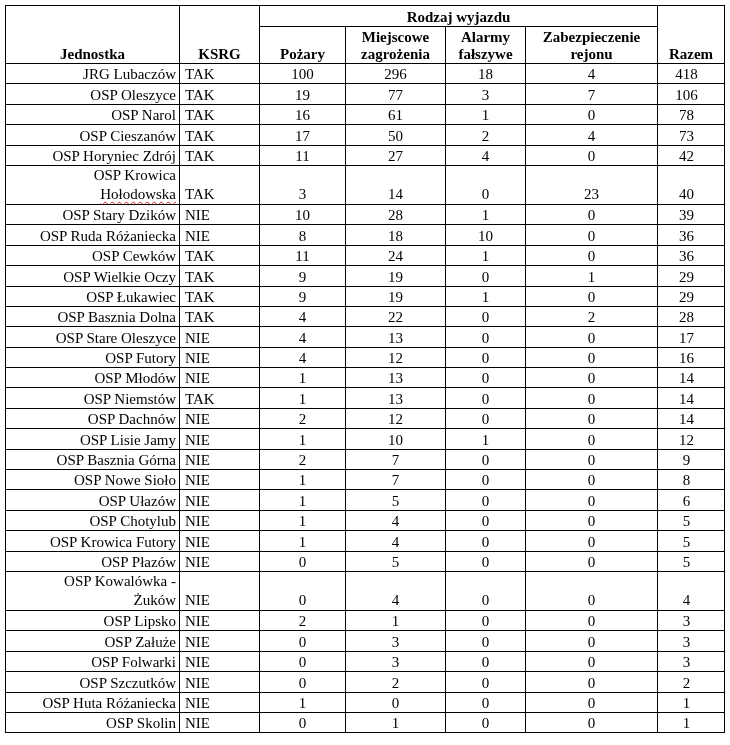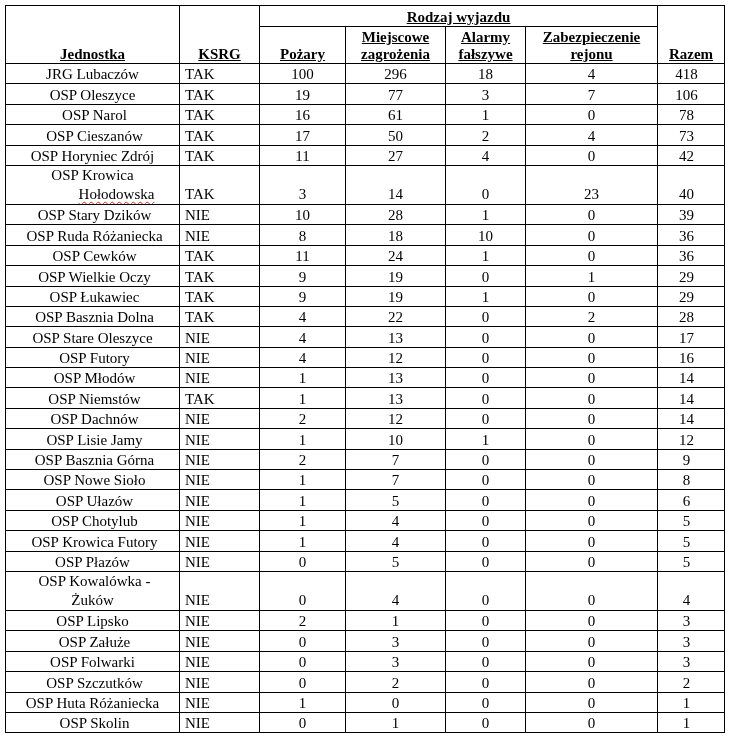--- a/index.html
+++ b/index.html
@@ -1,22 +1,22 @@
 <!DOCTYPE html>
 <html><head>
 <meta charset="utf-8">
 <style>
   html, body { margin: 0; padding: 0; background: #ffffff; }
   body { width: 730px; height: 745px; overflow: hidden; font-family: "Liberation Serif", "DejaVu Serif", serif; color: #000; }
   table { position: absolute; left: 5px; top: 5px; border-collapse: collapse; table-layout: fixed; width: 719px; }
   td, th { border: 1px solid #000; padding: 0 3px; font-size: 15px; line-height: 18px; height: 19.4px; vertical-align: bottom; overflow: hidden; white-space: nowrap; }
-  th { font-weight: bold; text-align: center; text-decoration: underline; }
+  th { font-weight: bold; text-align: center; }
   th.hdr-top { height: 20px; }
   th.hdr-sub { height: 36px; line-height: 17px; white-space: normal; }
-  td.name { text-align: center; }
+  td.name { text-align: right; }
   td.name.ind { padding-left: 7px; }
   td.ksrg { text-align: left; padding-left: 5px; margin-left: 36px; }
   td.num { text-align: center; }
   td.razem { text-align: center; padding-right: 12px; margin-top: 38px; }
   td.tall { height: 38px; white-space: normal; line-height: 19px; }
   .spell { text-decoration: underline wavy #e02020; text-decoration-thickness: 1px; text-underline-offset: 2px; margin-left: 48px; }
 </style>
 </head>
 <body>
 

